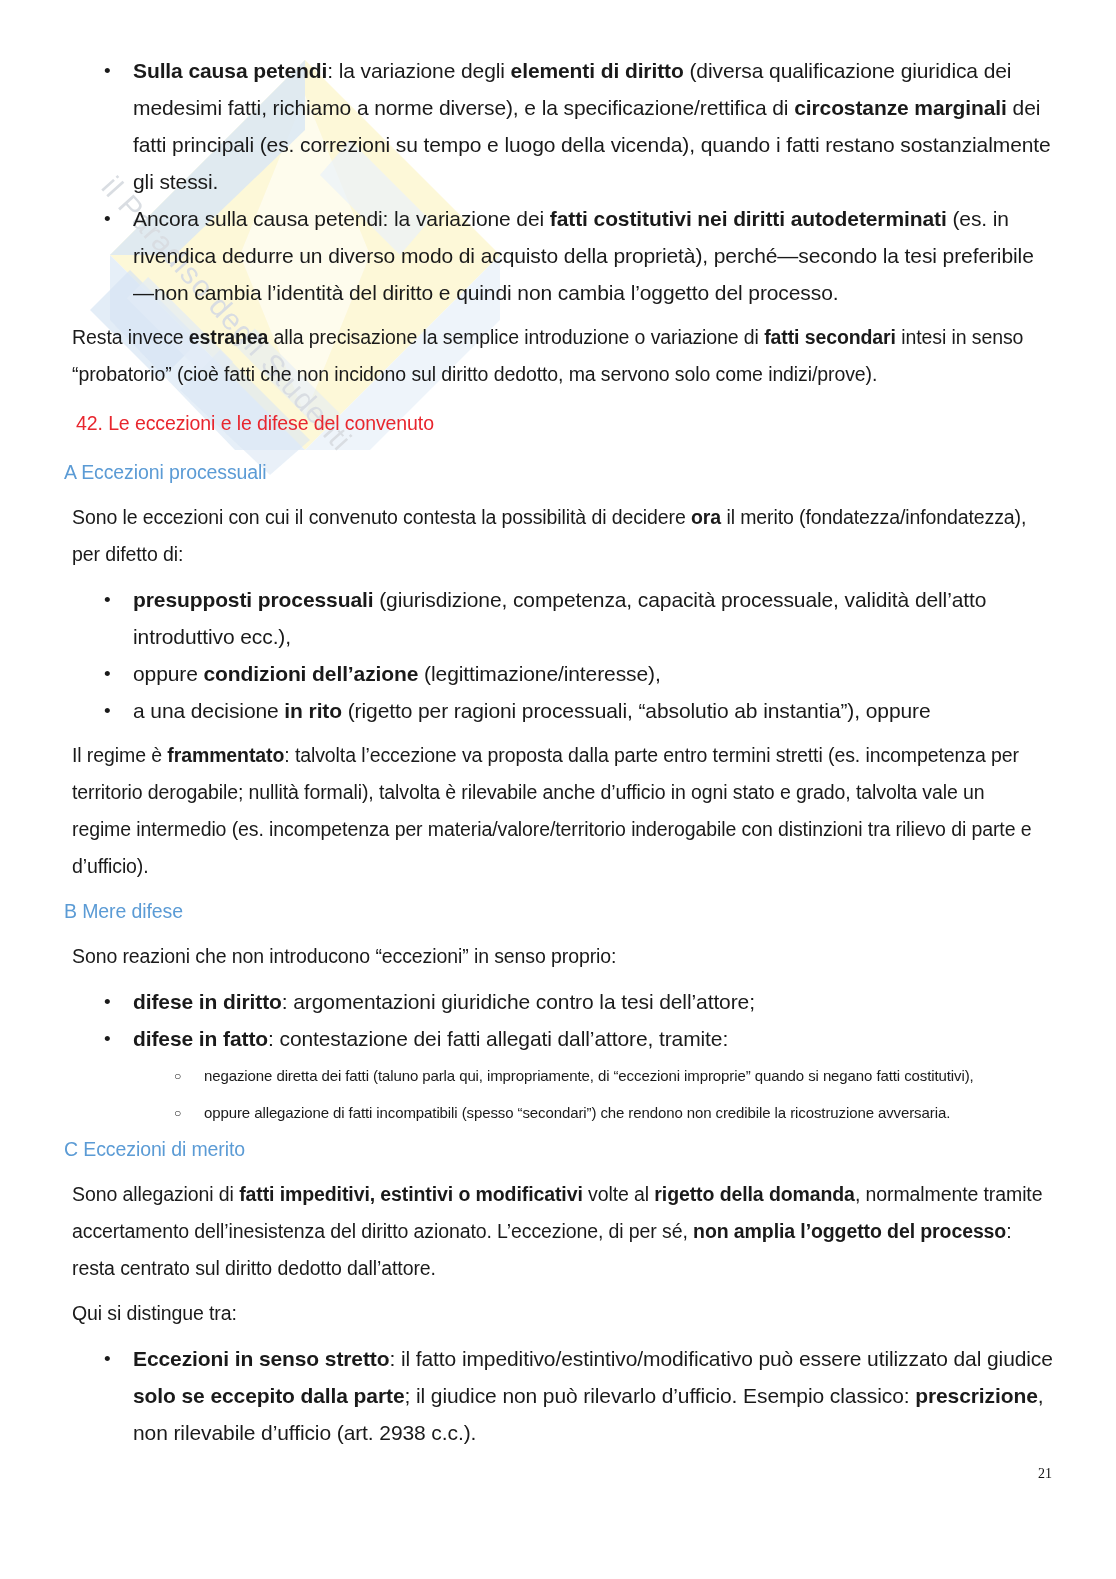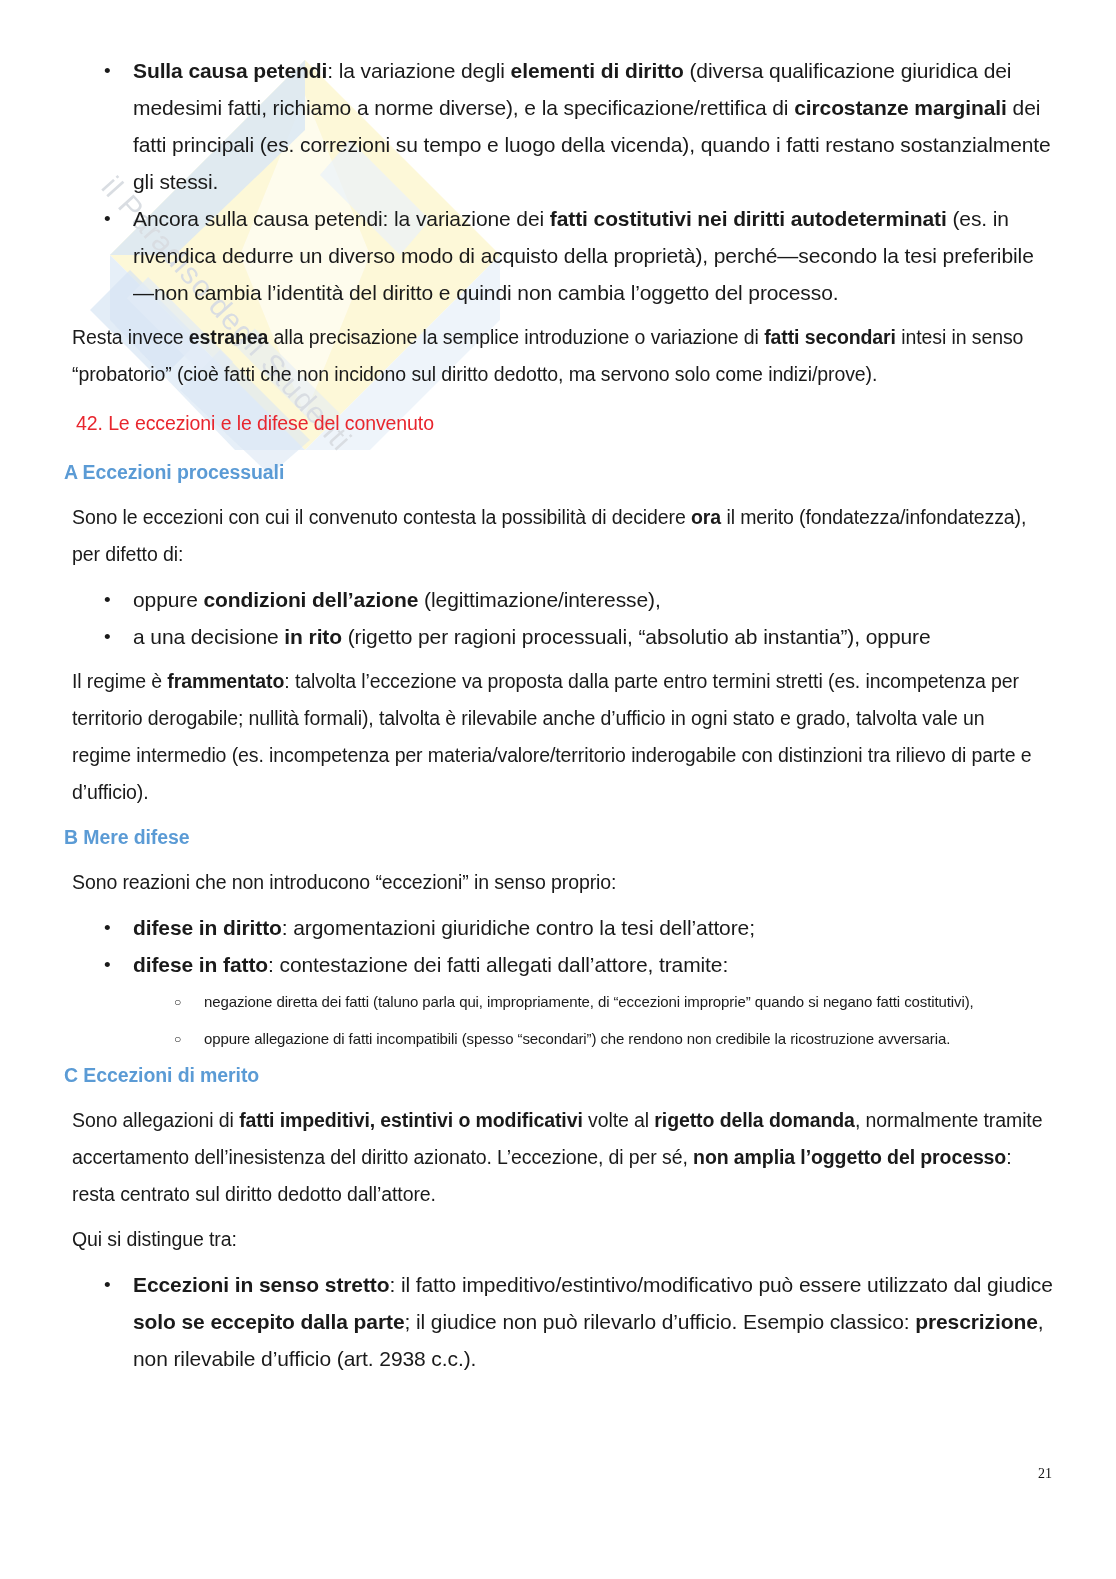--- a/index.html
+++ b/index.html
@@ -70,21 +70,21 @@
     color: #e8262e;
     margin: 12px;
     font-weight: 400;
     letter-spacing: -0.1px;
   }
   .head-blue {
     font-size: 19.5px;
     line-height: 37px;
     color: #5b9bd5;
     margin: 0;
-    font-weight: 700;
+    font-weight: 400;
     letter-spacing: -0.1px;
   }
   b, .b { font-weight: 700; }
 
   ul.lvl1 {
     list-style: none;
     margin: 0;
     padding: 0;
   }
   ul.lvl1 > li {
@@ -180,20 +180,23 @@
 
 
     <p class="head-blue">A Eccezioni processuali</p>
 
     <p class="para">
       <span>Sono le eccezioni con cui il convenuto contesta la possibilità di decidere </span><b>ora</b><span> il merito (fondatezza/infondatezza), per difetto di:</span>
     </p>
 
     <ul class="lvl1">
       <li>
+        <b>presupposti processuali</b><span> (giurisdizione, competenza, capacità processuale, validità dell’atto introduttivo ecc.),</span>
+      </li>
+      <li>
         <span>oppure </span><b>condizioni dell’azione</b><span> (legittimazione/interesse),</span>
       </li>
     </ul>
 
 
     <ul class="lvl1">
       <li>
         <span>a una decisione </span><b>in rito</b><span> (rigetto per ragioni processuali, “absolutio ab instantia”), oppure</span>
       </li>
     </ul>

